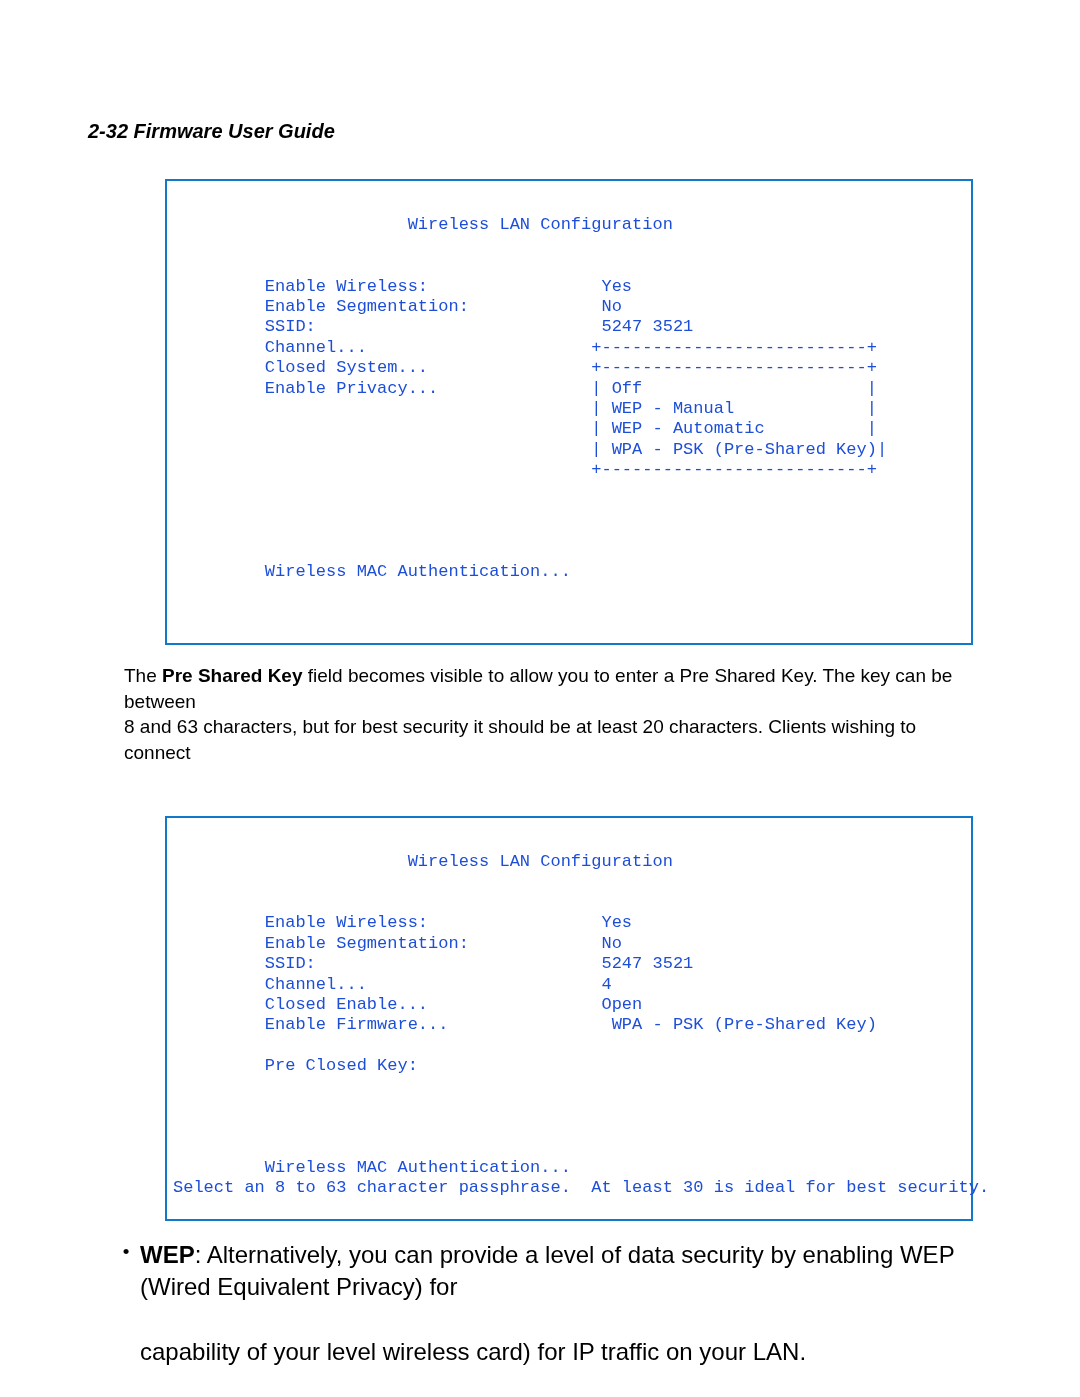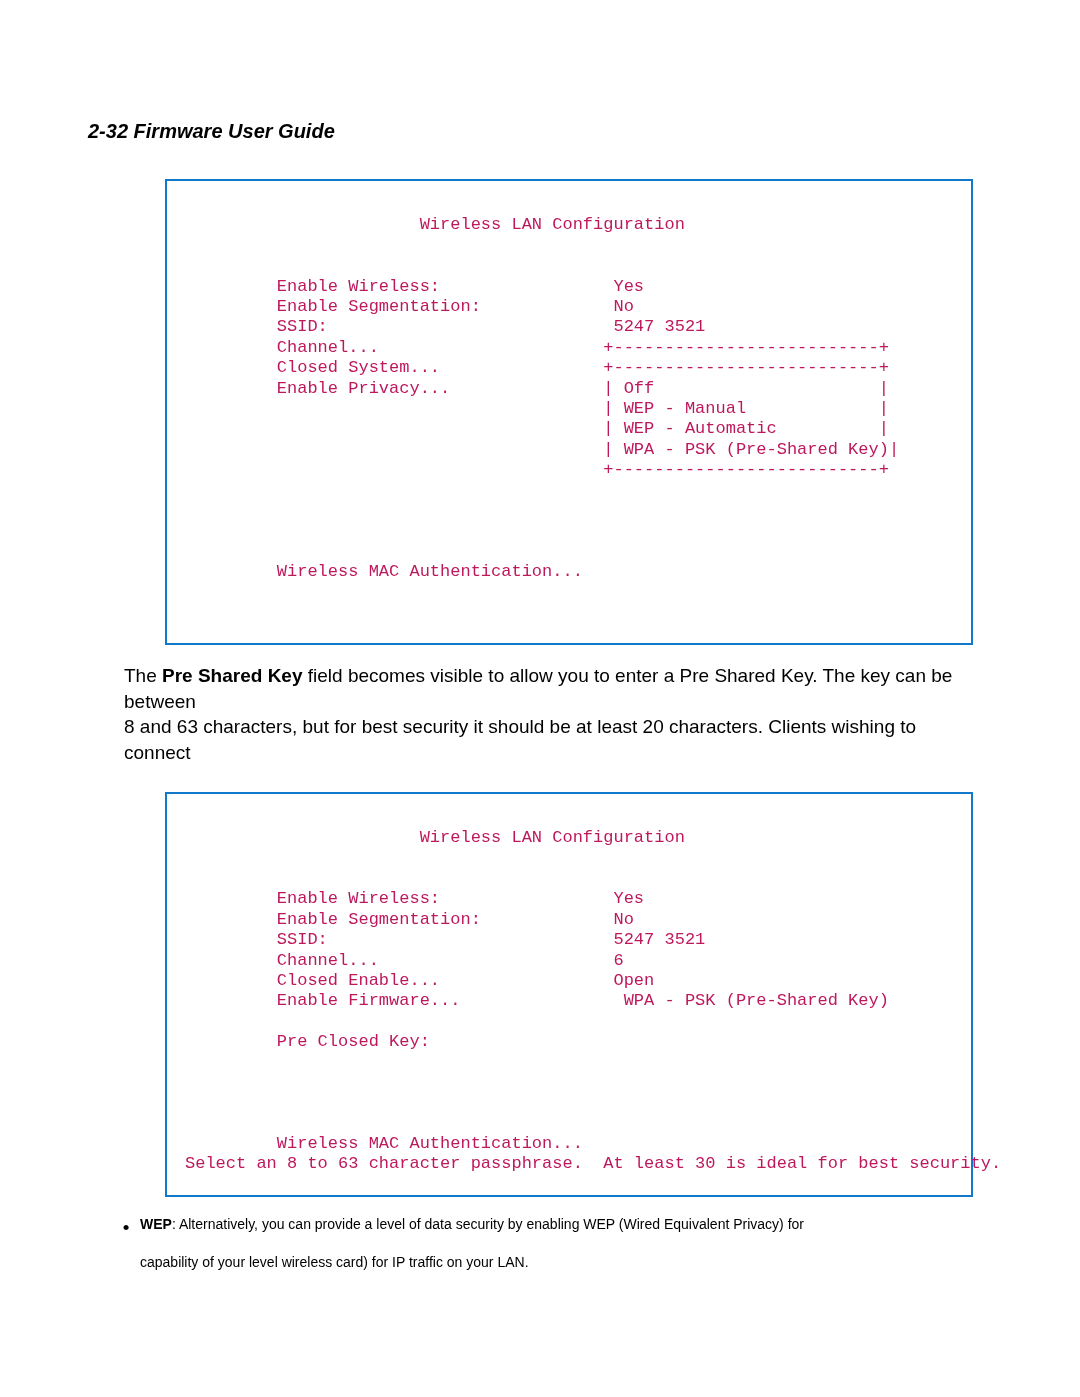--- a/index.html
+++ b/index.html
@@ -23,47 +23,47 @@
     font-style: italic;
     font-weight: bold;
     font-size: 20px;
     margin-bottom: 34px;
     margin-left: -12px;
   }
   .term {
     display: block;
     border: 2px solid #1278c9;
     margin: 0 0 18px 65px;
-    padding: 14px 18px 20px 18px;
+    padding: 14px 18px 20px 6px;
     font-family: "Courier New", Courier, monospace;
     font-size: 17px;
     line-height: 1.20;
     white-space: pre;
-    color: #be185d;
+    color: #1d4ed8;
     width: 808px;
     box-sizing: border-box;
   }
   .body-text {
-    margin: 8px 0 26px 24px;
+    margin: 8px 0 50px 24px;
     font-size: 19px;
   }
   .bullet-row {
     display: flex;
     margin: 14px 0 0 12px;
   }
   .bullet-dot {
     width: 28px;
     flex: none;
     text-align: center;
     font-size: 19px;
     line-height: 1.35;
   }
   .bullet-text {
     flex: 1;
-    font-size: 14px;
+    font-size: 24px;
   }
   b { font-weight: bold; }
 </style>
 </head>
 <body>
 
 <div class="page">
 
   <div class="page-header">2-32  Firmware User Guide</div>
 
@@ -95,21 +95,21 @@
     <span>8 and 63 characters, but for best security it should be at least 20 characters. Clients wishing to connect</span><br>
   </div>
 
   <div class="term">
 <span>                       Wireless LAN Configuration</span>
 
 
 <span>         Enable Wireless:                 Yes</span>
 <span>         Enable Segmentation:             No</span>
 <span>         SSID:                            5247 3521</span>
-<span>         Channel...                       6</span>
+<span>         Channel...                       4</span>
 <span>         Closed Enable...                 Open</span>
 <span>         Enable Firmware...                WPA - PSK (Pre-Shared Key)</span>
 
 <span>         Pre Closed Key:</span>
 
 
 
 
 <span>         Wireless MAC Authentication...</span>
 <span>Select an 8 to 63 character passphrase.  At least 30 is ideal for best security.</span>

